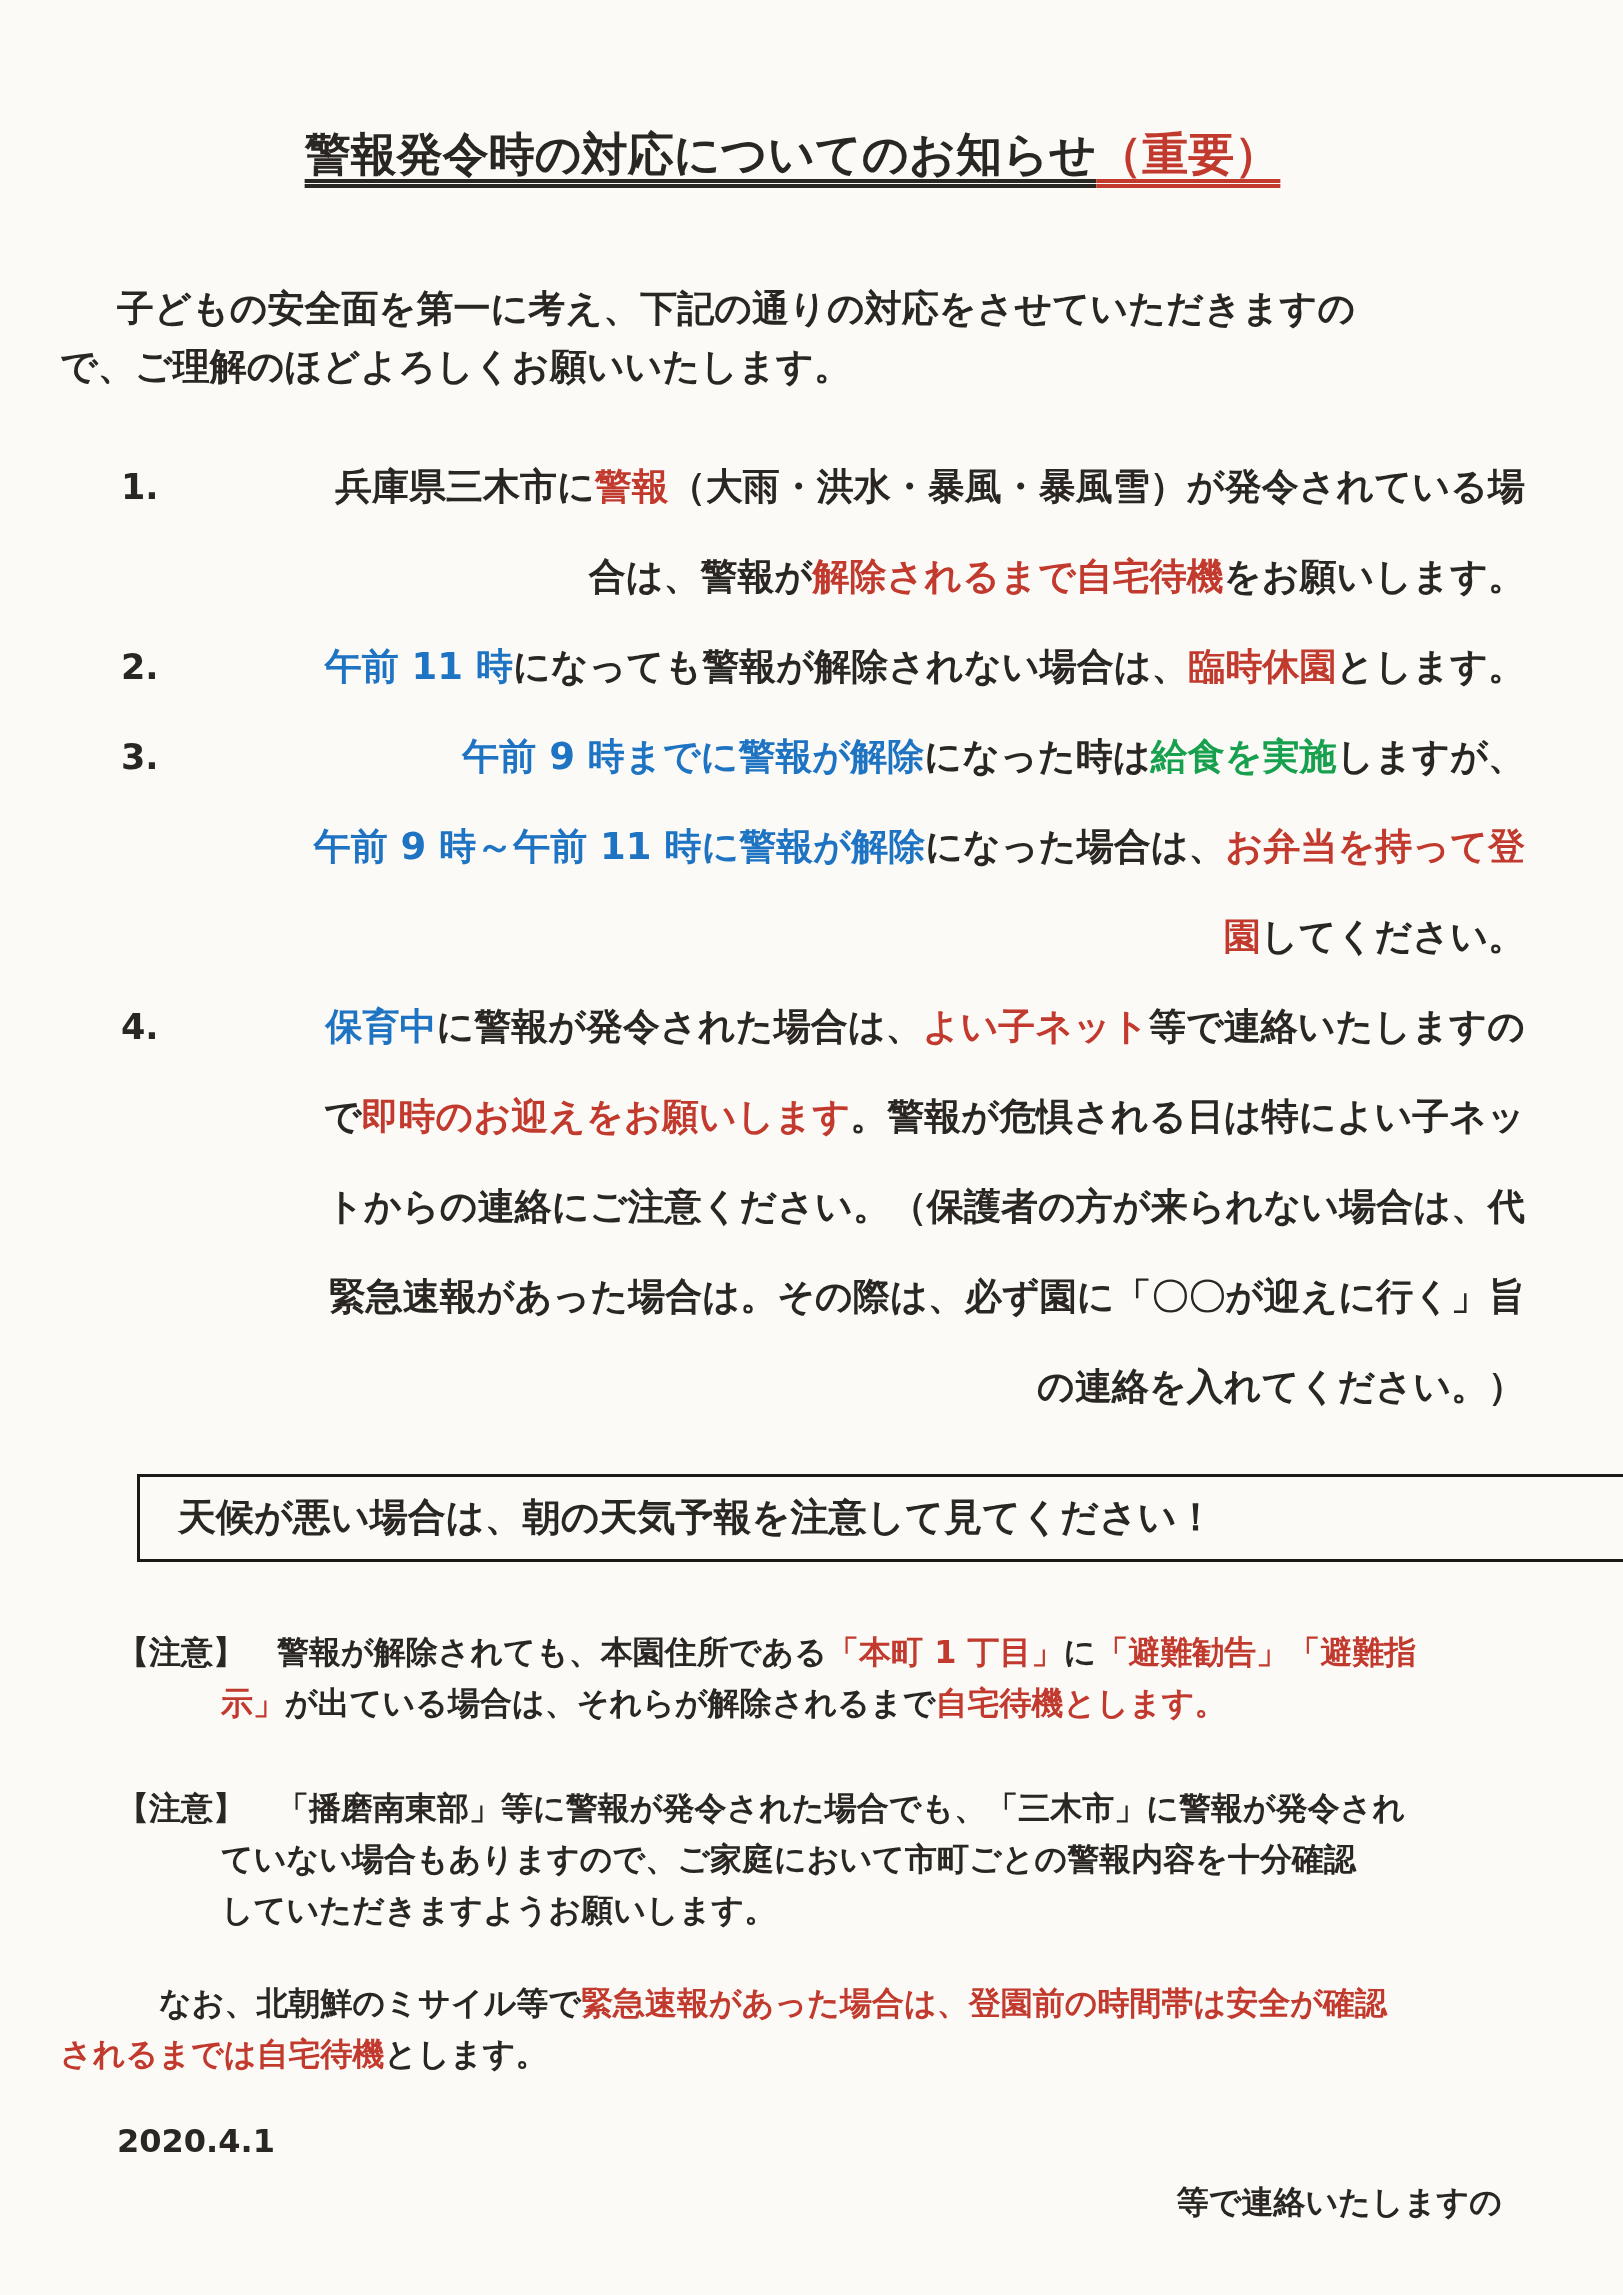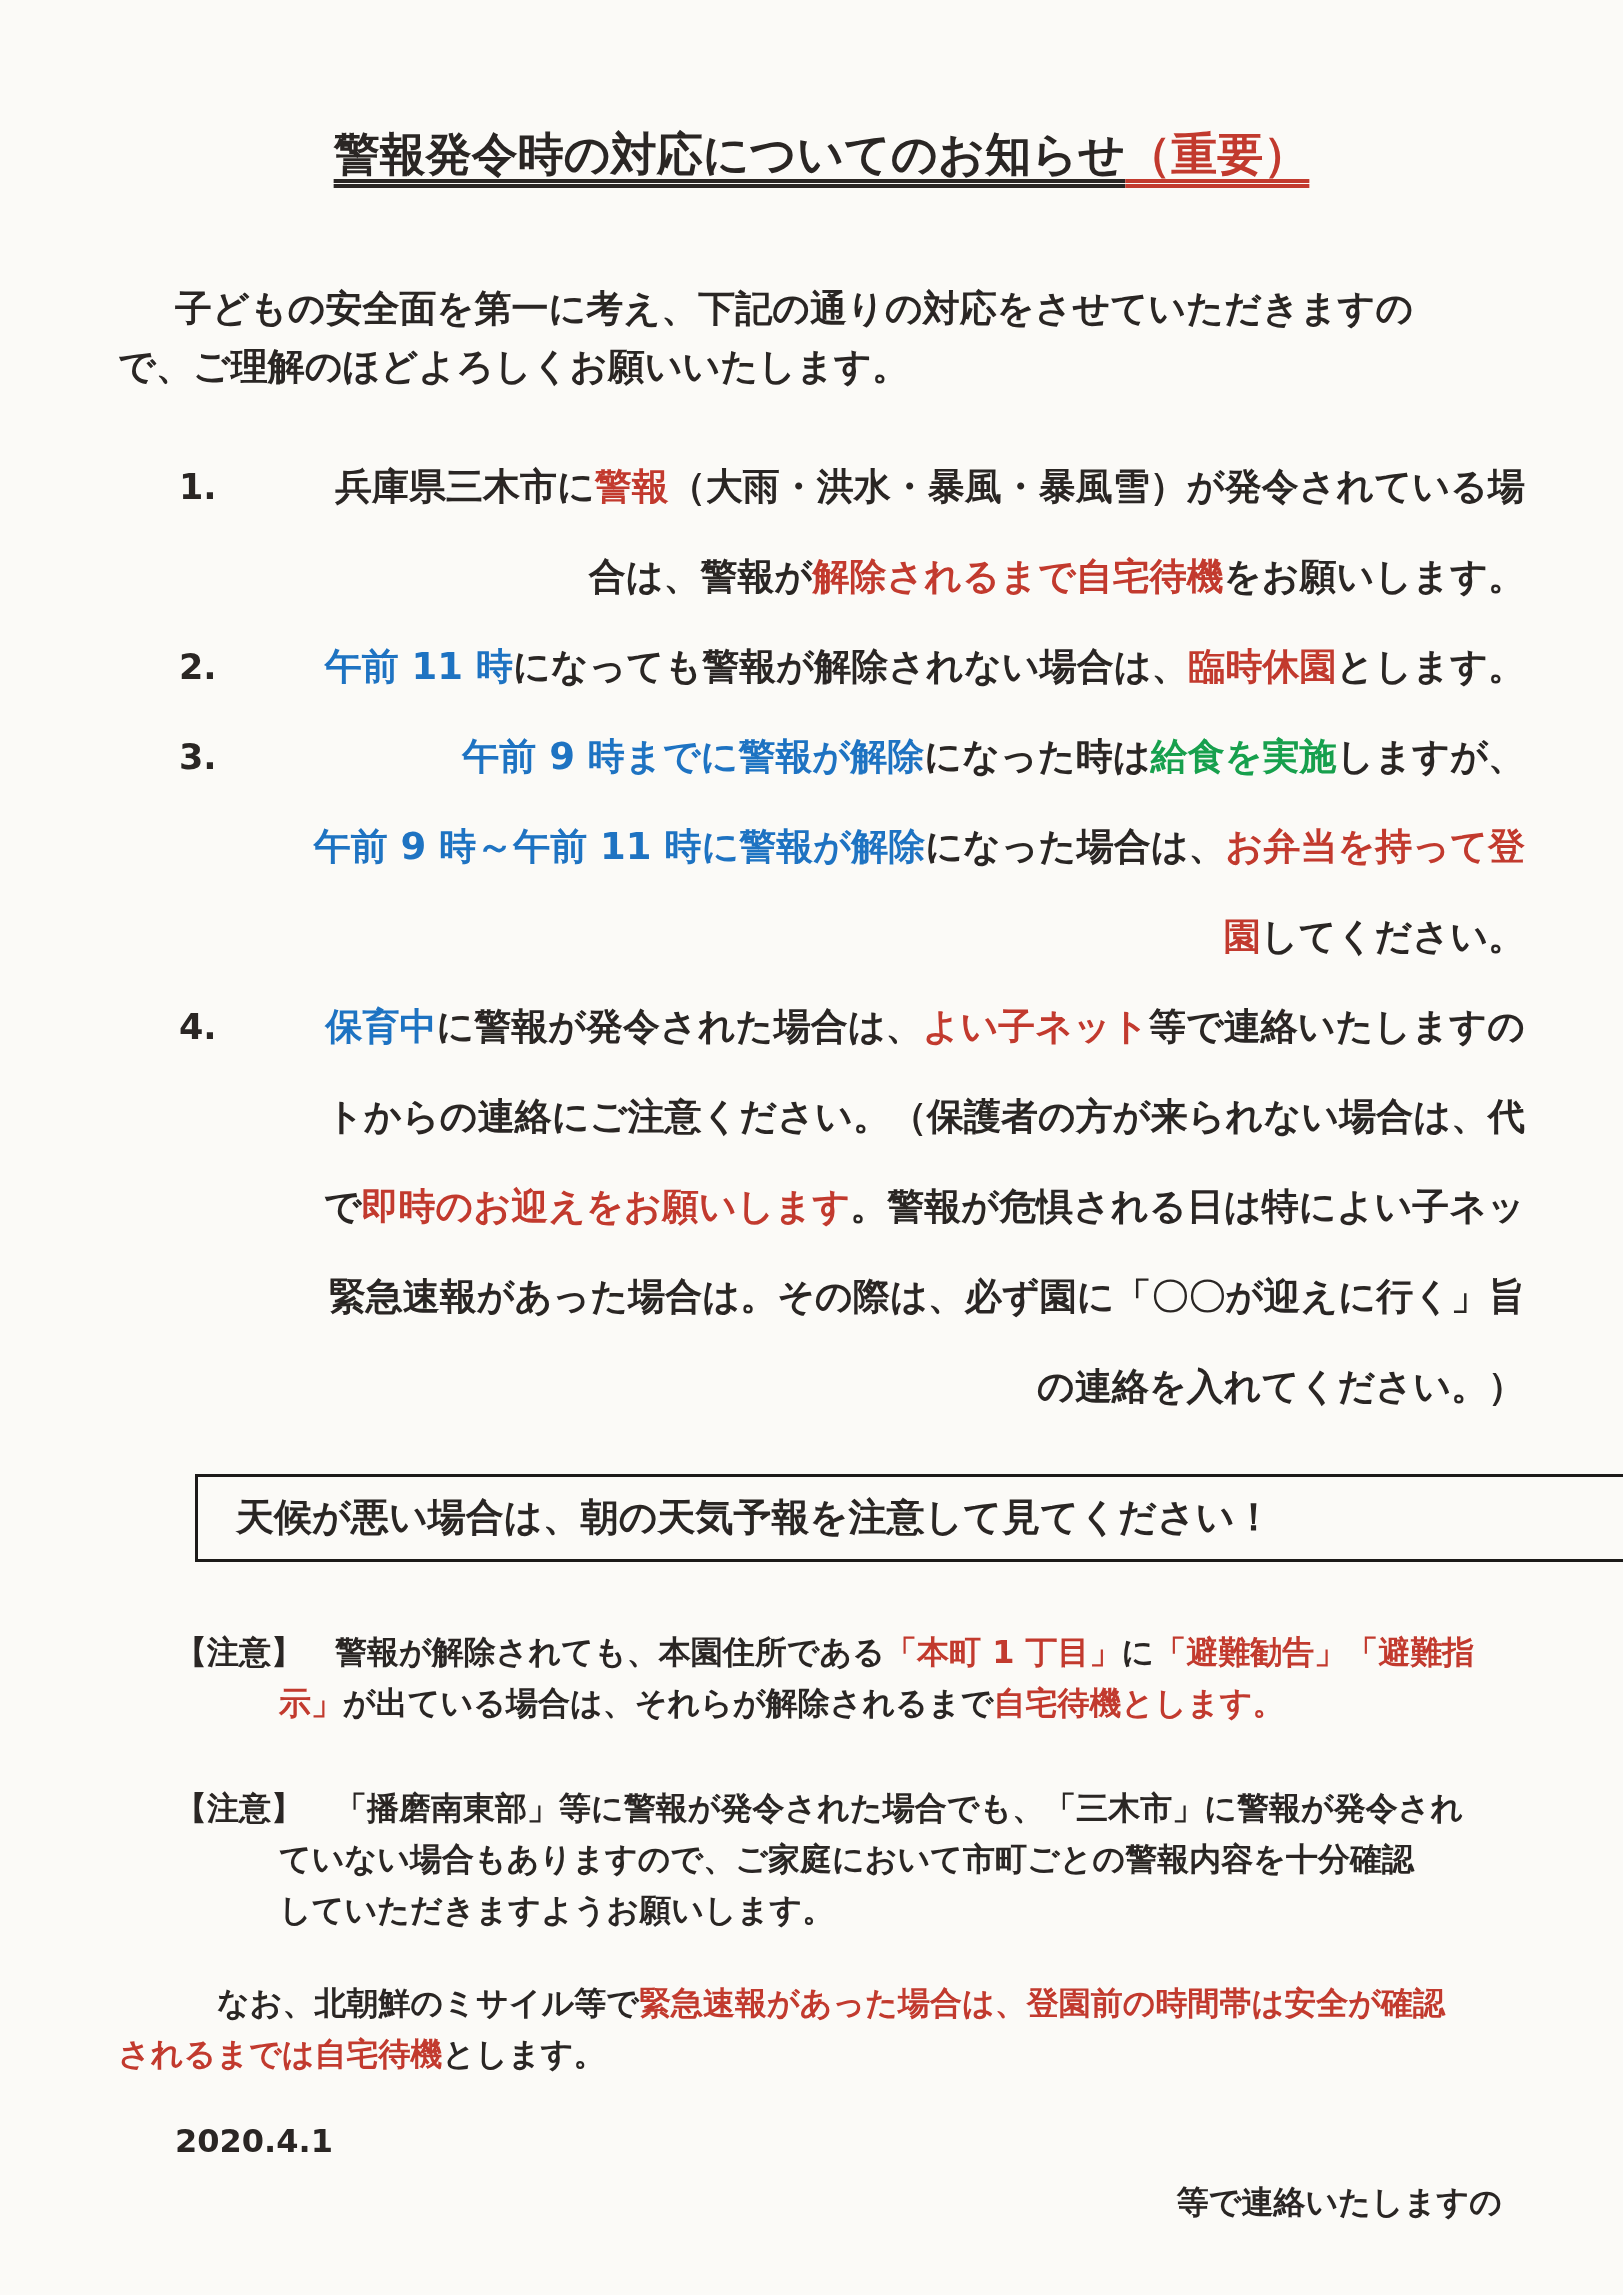--- a/index.html
+++ b/index.html
@@ -11,21 +11,21 @@
     height: 2295px;
     background: var(--paper, #fbfaf7);
     font-family: "DejaVu Sans", "Liberation Sans", sans-serif;
     font-weight: 700;
     color: var(--ink, #2a2624);
   }
   .page {
     box-sizing: border-box;
     width: 1624px;
     height: 2295px;
-    padding: 126px 99px 0 118px;
+    padding: 126px 99px 0 60px;
     overflow: hidden;
   }
   .line { white-space: nowrap; }
 
   
   .seg-black { color: var(--ink); }
   .seg-red   { color: var(--red); }
   .seg-blue  { color: var(--blue); }
   .seg-green { color: var(--green); }
 
@@ -160,22 +160,22 @@
         <div class="line"><span class="seg seg-blue">午前 9 時までに警報が解除</span><span class="seg seg-black">になった時は</span><span class="seg seg-green">給食を実施</span><span class="seg seg-black">しますが、</span></div>
         <div class="line"><span class="seg seg-blue">午前 9 時～午前 11 時に警報が解除</span><span class="seg seg-black">になった場合は、</span><span class="seg seg-red">お弁当を持って登</span></div>
         <div class="line"><span class="seg seg-red">園</span><span class="seg seg-black">してください。</span></div>
       </div>
     </div>
 
     <div class="item">
       <div class="num">4.</div>
       <div class="item-body">
         <div class="line"><span class="seg seg-blue">保育中</span><span class="seg seg-black">に警報が発令された場合は、</span><span class="seg seg-red">よい子ネット</span><span class="seg seg-black">等で連絡いたしますの</span></div>
+        <div class="line"><span class="seg seg-black">で</span><span class="seg seg-red">即時のお迎えをお願いします</span><span class="seg seg-black">。警報が危惧される日は特によい子ネッ</span></div>
         <div class="line"><span class="seg seg-black">トからの連絡にご注意ください。（保護者の方が来られない場合は、代</span></div>
-        <div class="line"><span class="seg seg-black">で</span><span class="seg seg-red">即時のお迎えをお願いします</span><span class="seg seg-black">。警報が危惧される日は特によい子ネッ</span></div>
         <div class="line"><span class="seg seg-black">緊急速報があった場合は。その際は、必ず園に「〇〇が迎えに行く」旨</span></div>
         <div class="line"><span class="seg seg-black">の連絡を入れてください。）</span></div>
       </div>
     </div>
 
   </div>
 
   <div class="alert-box">
     <div class="line"><span class="seg seg-black">天候が悪い場合は、朝の天気予報を注意して見てください！</span></div>
   </div>

